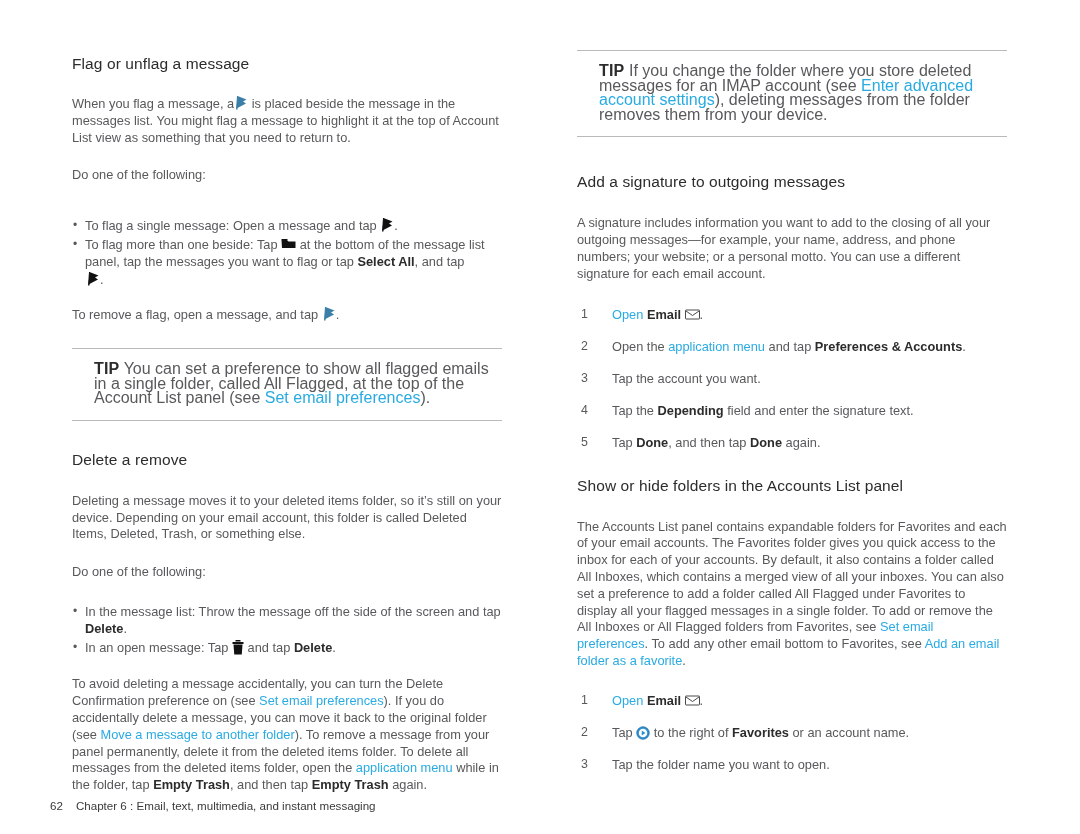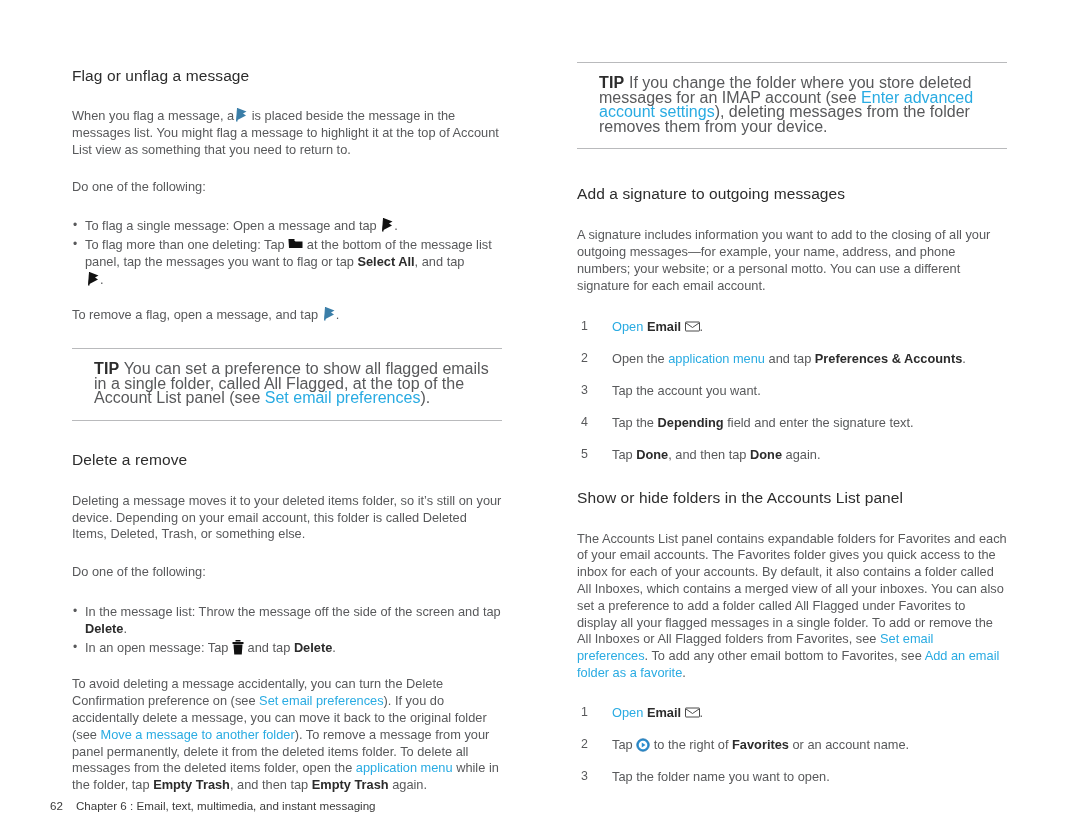--- a/index.html
+++ b/index.html
@@ -14,21 +14,21 @@
     color: #58595b;
     position: relative;
     overflow: hidden;
   }
   .page {
     position: absolute;
     inset: 0;
   }
   .col {
     position: absolute;
-    top: 12px;
+    top: 0;
     width: 430px;
   }
   .col-left  { left: 72px; }
   .col-right { left: 577px; }
 
   h2.section-title {
     font-size: 15.5px;
     font-weight: normal;
     color: #2c2c2c;
     margin: 0;
@@ -173,29 +173,29 @@
 
       <p class="body-text lead" style="margin-top:22px">
         <span>When you flag a message, a</span><span class="icon ic-flag-blue"><svg viewBox="0 0 28 30" width="14" height="15" fill="#3b7ea8">
               <use href="#sym-flag"></use>
             </svg></span>
         <span>is placed beside the message in the messages list. You might flag a message to highlight it at the top of Account List view as something that you need to return to.</span>
       </p>
 
       <p class="body-text" style="margin-top:21px">Do one of the following:</p>
 
-      <ul class="bullets" style="margin-top:21px">
+      <ul class="bullets" style="margin-top:33px">
         <li>
           <span>To flag a single message: Open a message and tap</span>
           <span class="icon ic-flag-black"><svg viewBox="0 0 28 30" width="14" height="15" fill="#111111">
                 <use href="#sym-flag"></use>
               </svg></span><span>.</span>
         </li>
         <li>
-          <span>To flag more than one deleting: Tap</span>
+          <span>To flag more than one beside: Tap</span>
           <span class="icon ic-folder"><svg viewBox="0 0 30 24" width="15" height="12" fill="#111111">
                 <use href="#sym-folder"></use>
               </svg></span>
           <span>at the bottom of the message list panel, tap the messages you want to flag or tap</span>
           <b>Select All</b><span>, and tap</span>
           <br>
           <span class="icon ic-flag-black" style="margin-left:1px"><svg viewBox="0 0 28 30" width="14" height="15" fill="#111111">
                 <use href="#sym-flag"></use>
               </svg></span><span>.</span>
         </li>

